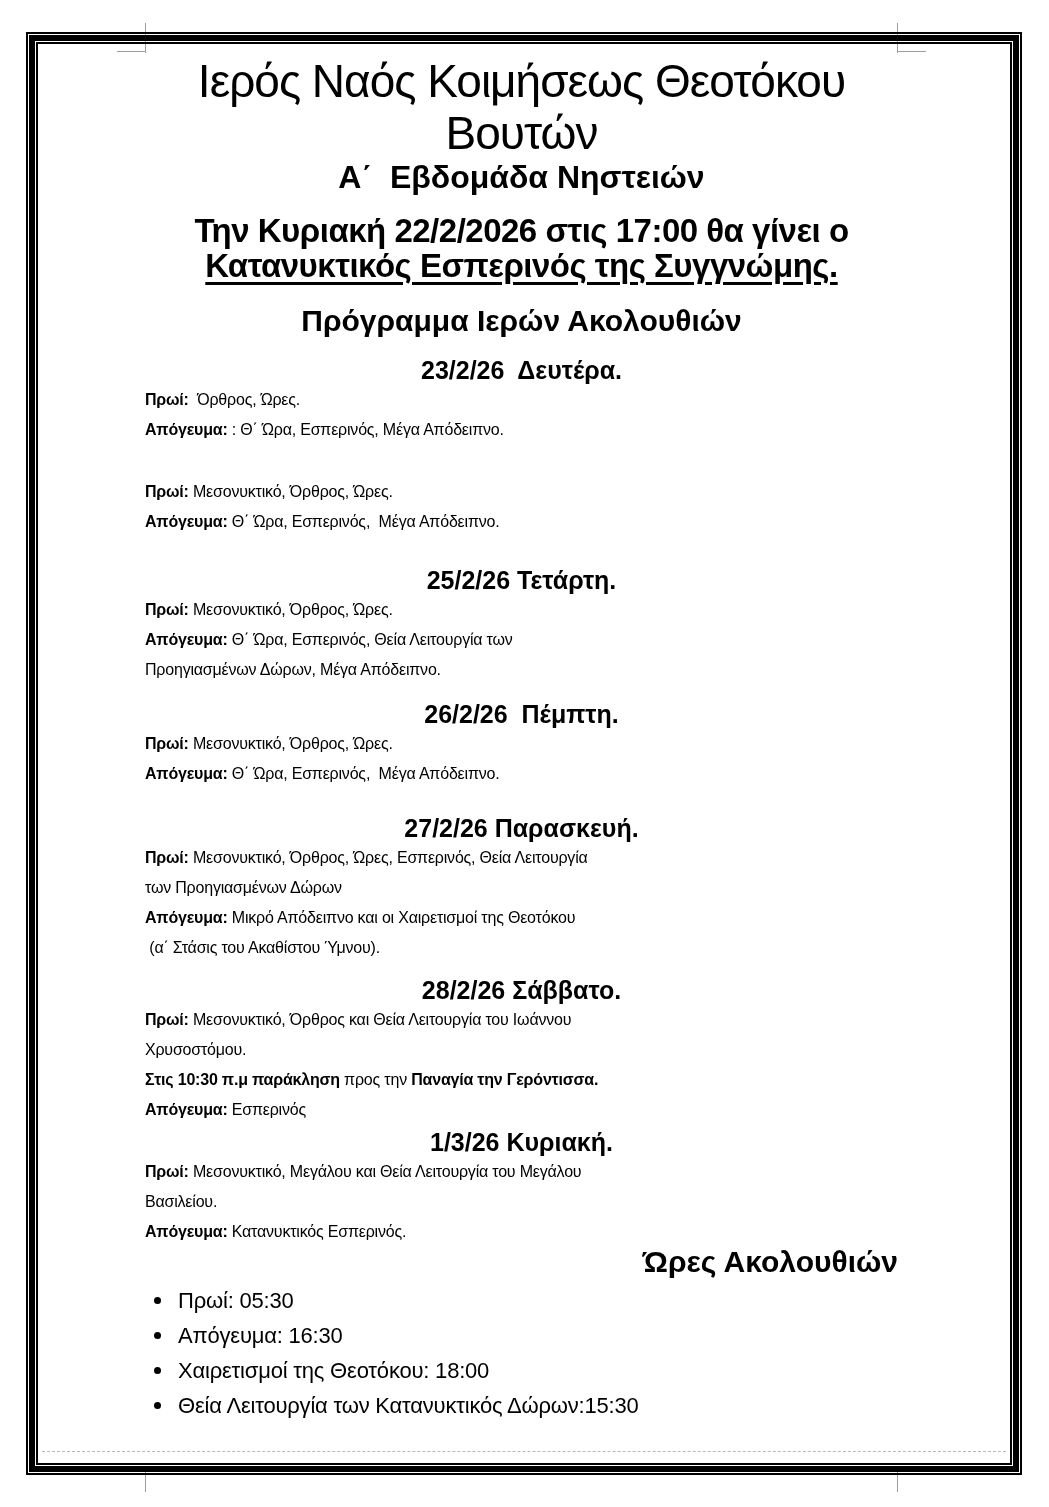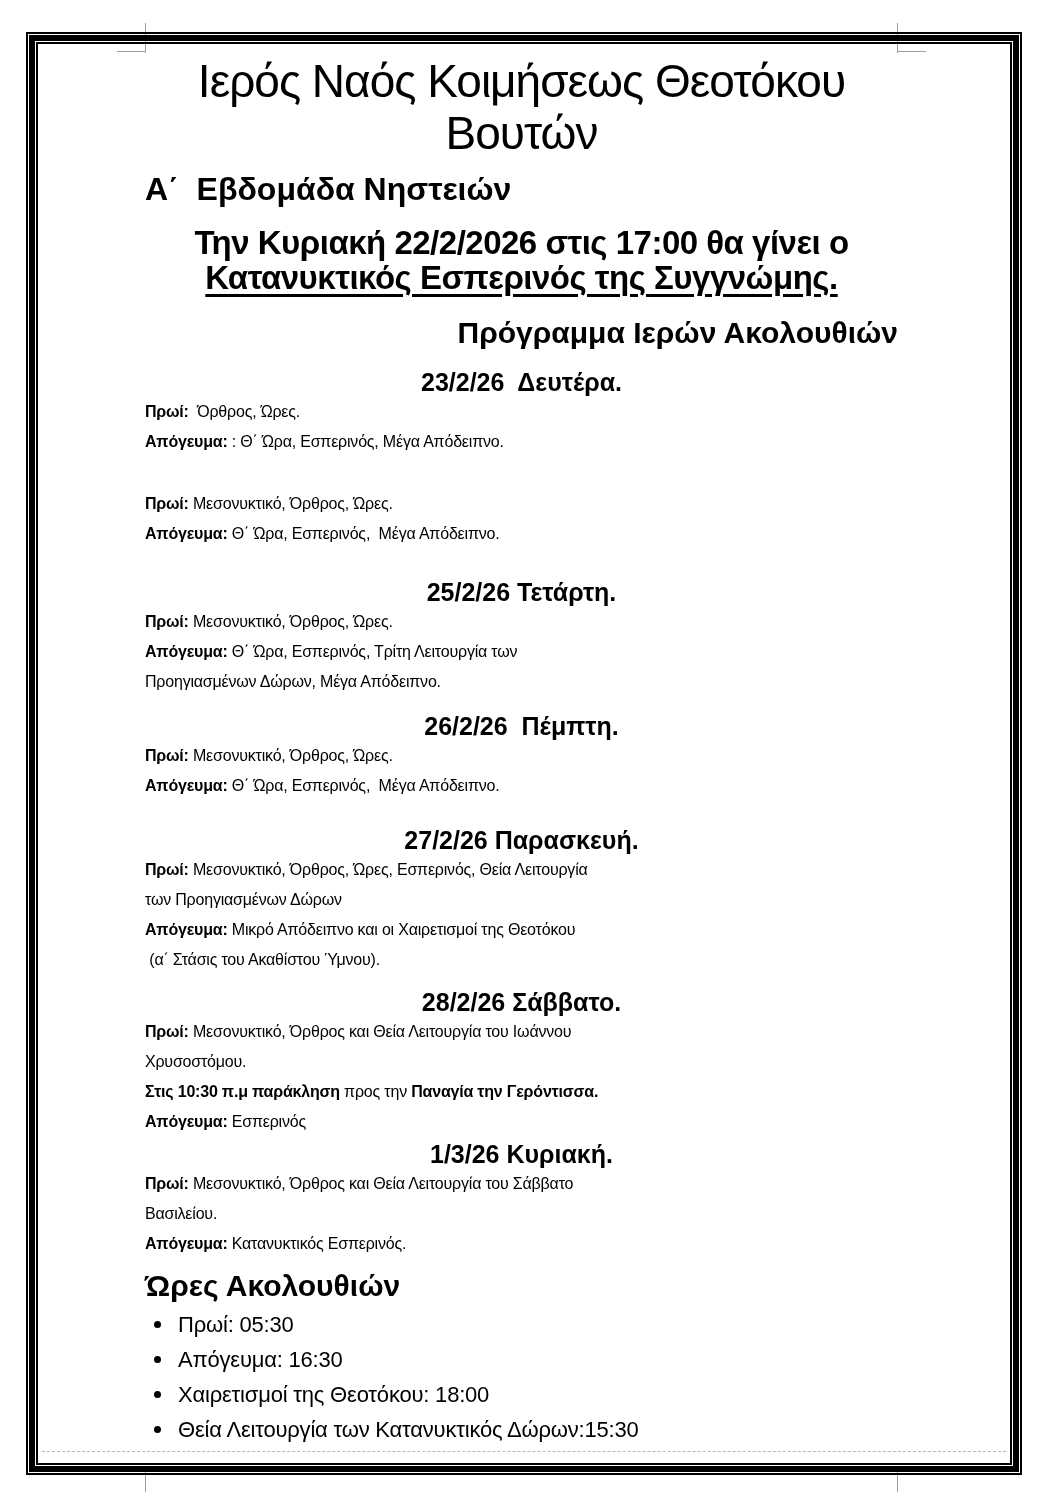--- a/index.html
+++ b/index.html
@@ -19,38 +19,38 @@
   
   .frame{position:absolute;left:26px;top:32px;width:996px;height:1443px;
     box-sizing:border-box;border:2px solid #000;padding:1px;}
   .frame-mid{width:100%;height:100%;box-sizing:border-box;border:6px solid #000;padding:1px;}
   .frame-inner{width:100%;height:100%;box-sizing:border-box;border:2px solid #000;position:relative;}
   .text-boundary-bottom{position:absolute;left:4px;right:4px;bottom:11px;border-top:1px dashed #b8b8b8;}
 
   .content{position:absolute;left:107px;top:11px;width:753px;}
 
   .doc-title{font-size:46px;line-height:52px;font-weight:400;text-align:center;letter-spacing:-1px;}
-  .subtitle{margin-top:12px;font-size:32px;line-height:36px;font-weight:600;white-space:pre-wrap;}
+  .subtitle{font-size:32px;line-height:36px;font-weight:600;text-align:center;white-space:pre-wrap;}
   .announcement{margin-top:18px;font-size:33px;line-height:35px;font-weight:700;text-align:center;letter-spacing:-0.5px;}
   .announcement .u{text-decoration:underline;text-decoration-thickness:3px;text-underline-offset:5px;}
-  .program-heading{margin-top:22px;font-size:30px;line-height:32px;font-weight:700;text-align:right;}
+  .program-heading{margin-top:22px;font-size:30px;line-height:32px;font-weight:700;text-align:center;}
 
   .days{margin-top:18px;}
   .day-block{margin-bottom:0;}
   .day-block:nth-of-type(1){margin-bottom:32px;}
   .day-block:nth-of-type(2){margin-bottom:28px;}
   .day-block:nth-of-type(3){margin-bottom:14px;}
   .day-block:nth-of-type(4){margin-bottom:24px;}
   .day-block:nth-of-type(5){margin-bottom:12px;}
   .day-block:nth-of-type(6){margin-bottom:2px;}
   .day-heading{font-size:25px;line-height:30px;font-weight:700;text-align:center;white-space:pre-wrap;}
   .day-line{font-size:16px;line-height:30px;letter-spacing:-0.2px;white-space:pre-wrap;}
   .day-line .b{font-weight:700;}
 
-  .hours-heading{margin-top:12px;font-size:30px;line-height:30px;font-weight:700;text-align:left;}
+  .hours-heading{margin-top:0;font-size:30px;line-height:30px;font-weight:700;text-align:right;}
   .hours-list{margin:6px 0 0 0;padding:0;list-style:none;}
   .hours-item{position:relative;padding-left:33px;font-size:22px;line-height:35px;letter-spacing:-0.2px;}
   .bullet{position:absolute;left:9px;top:14px;width:7px;height:7px;border-radius:50%;background:#000;}
 </style>
 </head>
 <body>
 
 <div class="page">
 
   <div class="crop-mark crop-tl-v"></div>
@@ -88,21 +88,21 @@
                 <div class="day-line"><span class="b">Πρωί:</span><span>  Όρθρος, Ώρες.</span></div>
                 <div class="day-line"><span class="b">Απόγευμα:</span><span> : Θ΄ Ώρα, Εσπερινός, Μέγα Απόδειπνο.</span></div>
               </div>
               <div class="day-block">
                 <div class="day-line"><span class="b">Πρωί:</span><span> Μεσονυκτικό, Όρθρος, Ώρες.</span></div>
                 <div class="day-line"><span class="b">Απόγευμα:</span><span> Θ΄ Ώρα, Εσπερινός,  Μέγα Απόδειπνο.</span></div>
               </div>
               <div class="day-block">
                 <div class="day-heading">25/2/26 Τετάρτη.</div>
                 <div class="day-line"><span class="b">Πρωί:</span><span> Μεσονυκτικό, Όρθρος, Ώρες.</span></div>
-                <div class="day-line"><span class="b">Απόγευμα:</span><span> Θ΄ Ώρα, Εσπερινός, Τρίτη Λειτουργία των</span></div>
+                <div class="day-line"><span class="b">Απόγευμα:</span><span> Θ΄ Ώρα, Εσπερινός, Θεία Λειτουργία των</span></div>
                 <div class="day-line"><span>Προηγιασμένων Δώρων, Μέγα Απόδειπνο.</span></div>
               </div>
               <div class="day-block">
                 <div class="day-heading">26/2/26  Πέμπτη.</div>
                 <div class="day-line"><span class="b">Πρωί:</span><span> Μεσονυκτικό, Όρθρος, Ώρες.</span></div>
                 <div class="day-line"><span class="b">Απόγευμα:</span><span> Θ΄ Ώρα, Εσπερινός,  Μέγα Απόδειπνο.</span></div>
               </div>
               <div class="day-block">
                 <div class="day-heading">27/2/26 Παρασκευή.</div>
                 <div class="day-line"><span class="b">Πρωί:</span><span> Μεσονυκτικό, Όρθρος, Ώρες, Εσπερινός, Θεία Λειτουργία</span></div>
@@ -112,21 +112,21 @@
               </div>
               <div class="day-block">
                 <div class="day-heading">28/2/26 Σάββατο.</div>
                 <div class="day-line"><span class="b">Πρωί:</span><span> Μεσονυκτικό, Όρθρος και Θεία Λειτουργία του Ιωάννου</span></div>
                 <div class="day-line"><span>Χρυσοστόμου.</span></div>
                 <div class="day-line"><span class="b">Στις 10:30 π.μ παράκληση</span><span> προς την </span><span class="b">Παναγία την Γερόντισσα.</span></div>
                 <div class="day-line"><span class="b">Απόγευμα:</span><span> Εσπερινός</span></div>
               </div>
               <div class="day-block">
                 <div class="day-heading">1/3/26 Κυριακή.</div>
-                <div class="day-line"><span class="b">Πρωί:</span><span> Μεσονυκτικό, Όρθρος και Θεία Λειτουργία του Σάββατο</span></div>
+                <div class="day-line"><span class="b">Πρωί:</span><span> Μεσονυκτικό, Μεγάλου και Θεία Λειτουργία του Μεγάλου</span></div>
                 <div class="day-line"><span>Βασιλείου.</span></div>
                 <div class="day-line"><span class="b">Απόγευμα:</span><span> Κατανυκτικός Εσπερινός.</span></div>
               </div>
             </div>
 
           <div class="hours-heading">Ώρες Ακολουθιών</div>
           <ul class="hours-list">
               <li class="hours-item"><span class="bullet"></span><span>Πρωί: 05:30</span></li>
               <li class="hours-item"><span class="bullet"></span><span>Απόγευμα: 16:30</span></li>
               <li class="hours-item"><span class="bullet"></span><span>Χαιρετισμοί της Θεοτόκου: 18:00</span></li>

